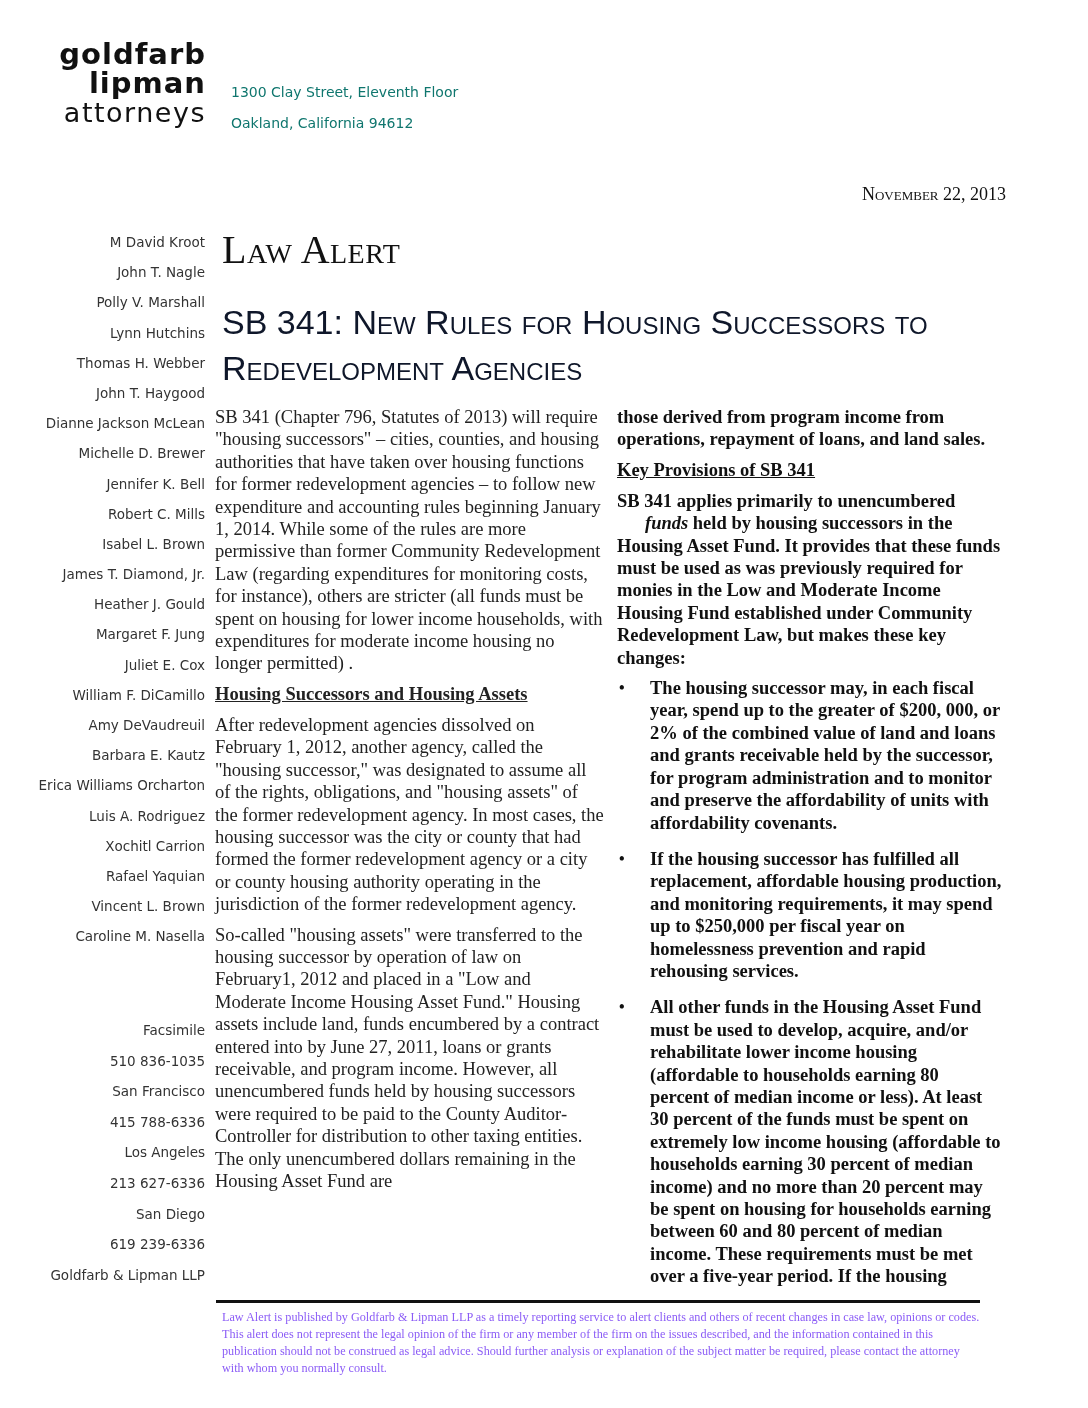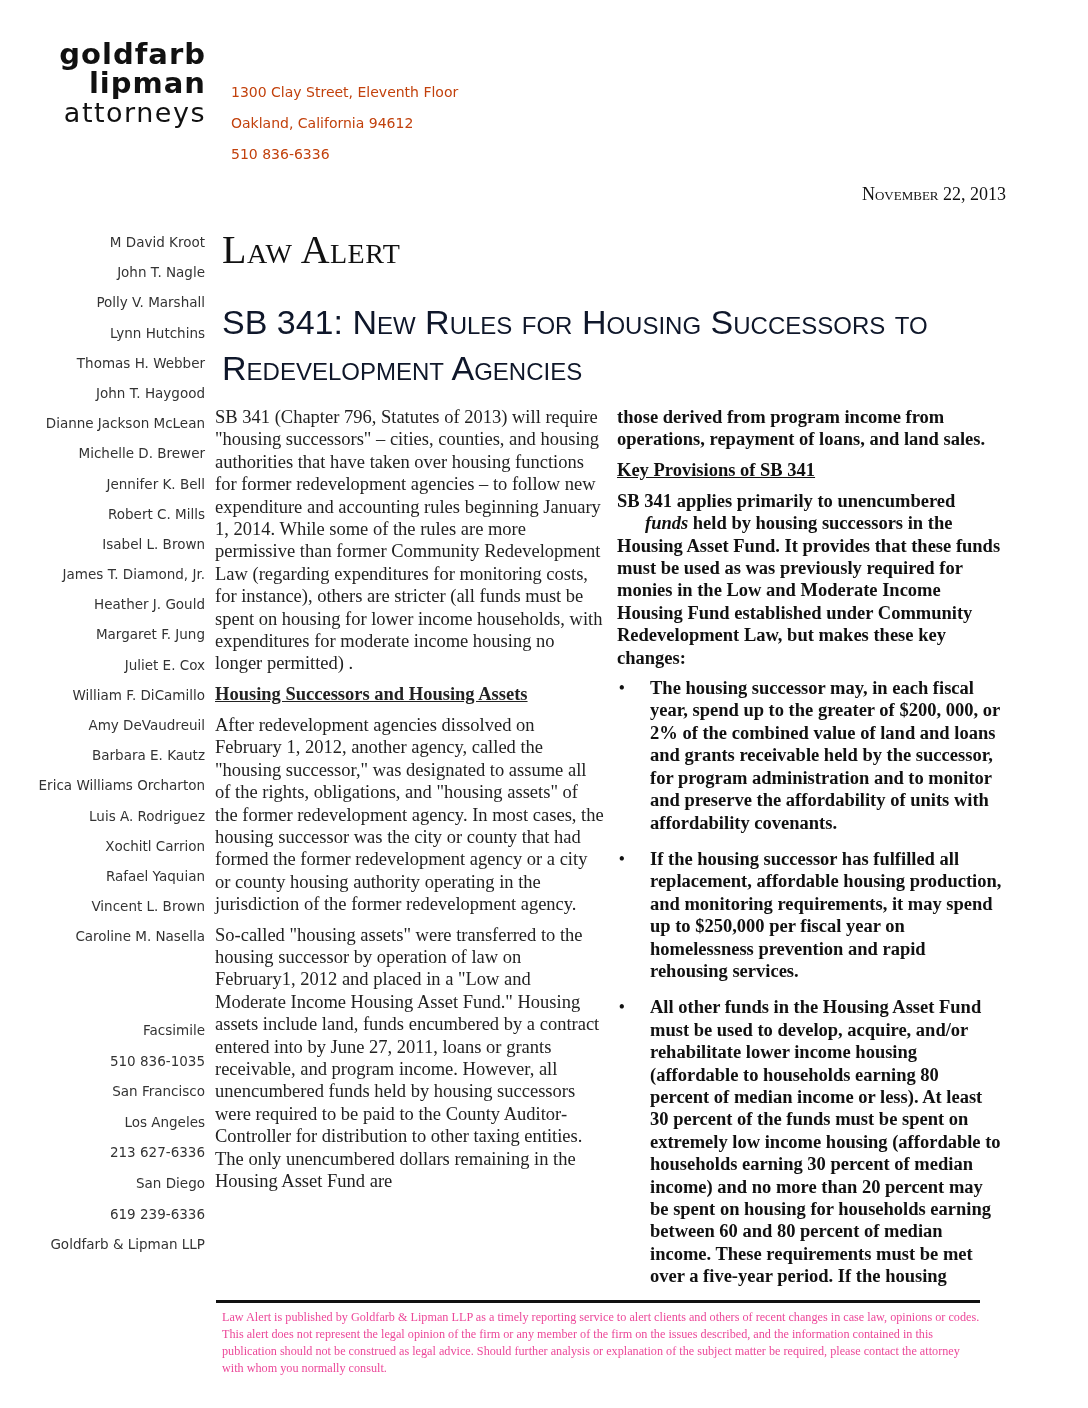--- a/index.html
+++ b/index.html
@@ -3,21 +3,21 @@
 <meta charset="utf-8">
 <style>
   html, body { margin: 0; padding: 0; background: #ffffff; }
   body { width: 1088px; height: 1408px; position: relative; overflow: hidden; color: #111; }
 
   
   .logo { position: absolute; left: 34px; top: 40px; width: 172px; text-align: right; }
   .logo .l1, .logo .l2 { font-family: "DejaVu Sans", sans-serif; font-weight: bold; font-size: 29px; line-height: 29px; letter-spacing: 1px; color: #111; }
   .logo .l3 { font-family: "DejaVu Sans", sans-serif; font-weight: normal; font-size: 27px; line-height: 30px; letter-spacing: 1.5px; color: #111; text-align: right; }
 
-  .address { position: absolute; left: 231px; top: 82px; font-family: "DejaVu Sans", sans-serif; font-size: 14px; color: #c2410c; }
+  .address { position: absolute; left: 231px; top: 82px; font-family: "DejaVu Sans", sans-serif; font-size: 14px; color: #0f766e; }
   .address div { height: 31px; line-height: 20px; }
 
   .date { position: absolute; right: 82px; top: 184px; font-family: "Liberation Serif", serif; font-size: 18px; font-variant: small-caps; color: #111; }
 
   
   .attorneys { position: absolute; left: 0; top: 232px; width: 205px; text-align: right; font-family: "DejaVu Sans", sans-serif; font-size: 13.5px; color: #333; }
   .attorneys div { height: 30.2px; line-height: 20px; }
 
   .contact { position: absolute; left: 0; top: 1020px; width: 205px; text-align: right; font-family: "DejaVu Sans", sans-serif; font-size: 13.5px; color: #333; }
   .contact div { height: 30.6px; line-height: 20px; }
@@ -33,35 +33,34 @@
   .col p { margin: 0 0 8px 0; }
   .col h3 { margin: 2px 0 9px 0; font-size: 18.5px; line-height: 22px; font-weight: bold; text-decoration: underline; }
   .col-right p, .col-right li { font-weight: bold; }
   .col ul { list-style: none; margin: 0; padding: 0; }
   .col li { position: relative; padding-left: 33px; margin-bottom: 14px; }
   .col li .bullet { position: absolute; left: 2px; top: 0; font-size: 16px; }
   .col em { font-style: italic; margin-left: 28px; }
 
   
   .footer-rule { position: absolute; left: 216px; top: 1300px; width: 764px; height: 3px; background: #111; }
-  .footer-text { position: absolute; left: 222px; top: 1309px; width: 760px; font-family: "Liberation Serif", serif; font-size: 12.2px; line-height: 17px; color: #ec4899; }
+  .footer-text { position: absolute; left: 222px; top: 1309px; width: 760px; font-family: "Liberation Serif", serif; font-size: 12.2px; line-height: 17px; color: #8b5cf6; }
 </style>
 </head>
 <body>
 
 <div class="logo">
   <div class="l1">goldfarb</div>
   <div class="l2">lipman</div>
   <div class="l3">attorneys</div>
 </div>
 
 <div class="address">
   <div>1300 Clay Street, Eleventh Floor</div>
   <div>Oakland, California  94612</div>
-  <div>510 836-6336</div>
 </div>
 
 <div class="date">November 22, 2013</div>
 
 <div class="attorneys">
   <div>M David Kroot</div>
   <div>John T. Nagle</div>
   <div>Polly V. Marshall</div>
   <div>Lynn Hutchins</div>
   <div>Thomas H. Webber</div>
@@ -83,20 +82,21 @@
   <div>Xochitl Carrion</div>
   <div>Rafael Yaquian</div>
   <div>Vincent L. Brown</div>
   <div>Caroline M. Nasella</div>
 </div>
 
 <div class="contact">
   <div>Facsimile</div>
   <div>510 836-1035</div>
   <div>San Francisco</div>
+  <div>415 788-6336</div>
   <div>Los Angeles</div>
   <div>213 627-6336</div>
   <div>San Diego</div>
   <div>619 239-6336</div>
   <div>Goldfarb &amp; Lipman LLP</div>
 </div>
 
 <div class="law-alert">Law Alert</div>
 <div class="headline">SB 341: New Rules for Housing Successors to Redevelopment Agencies</div>
 

